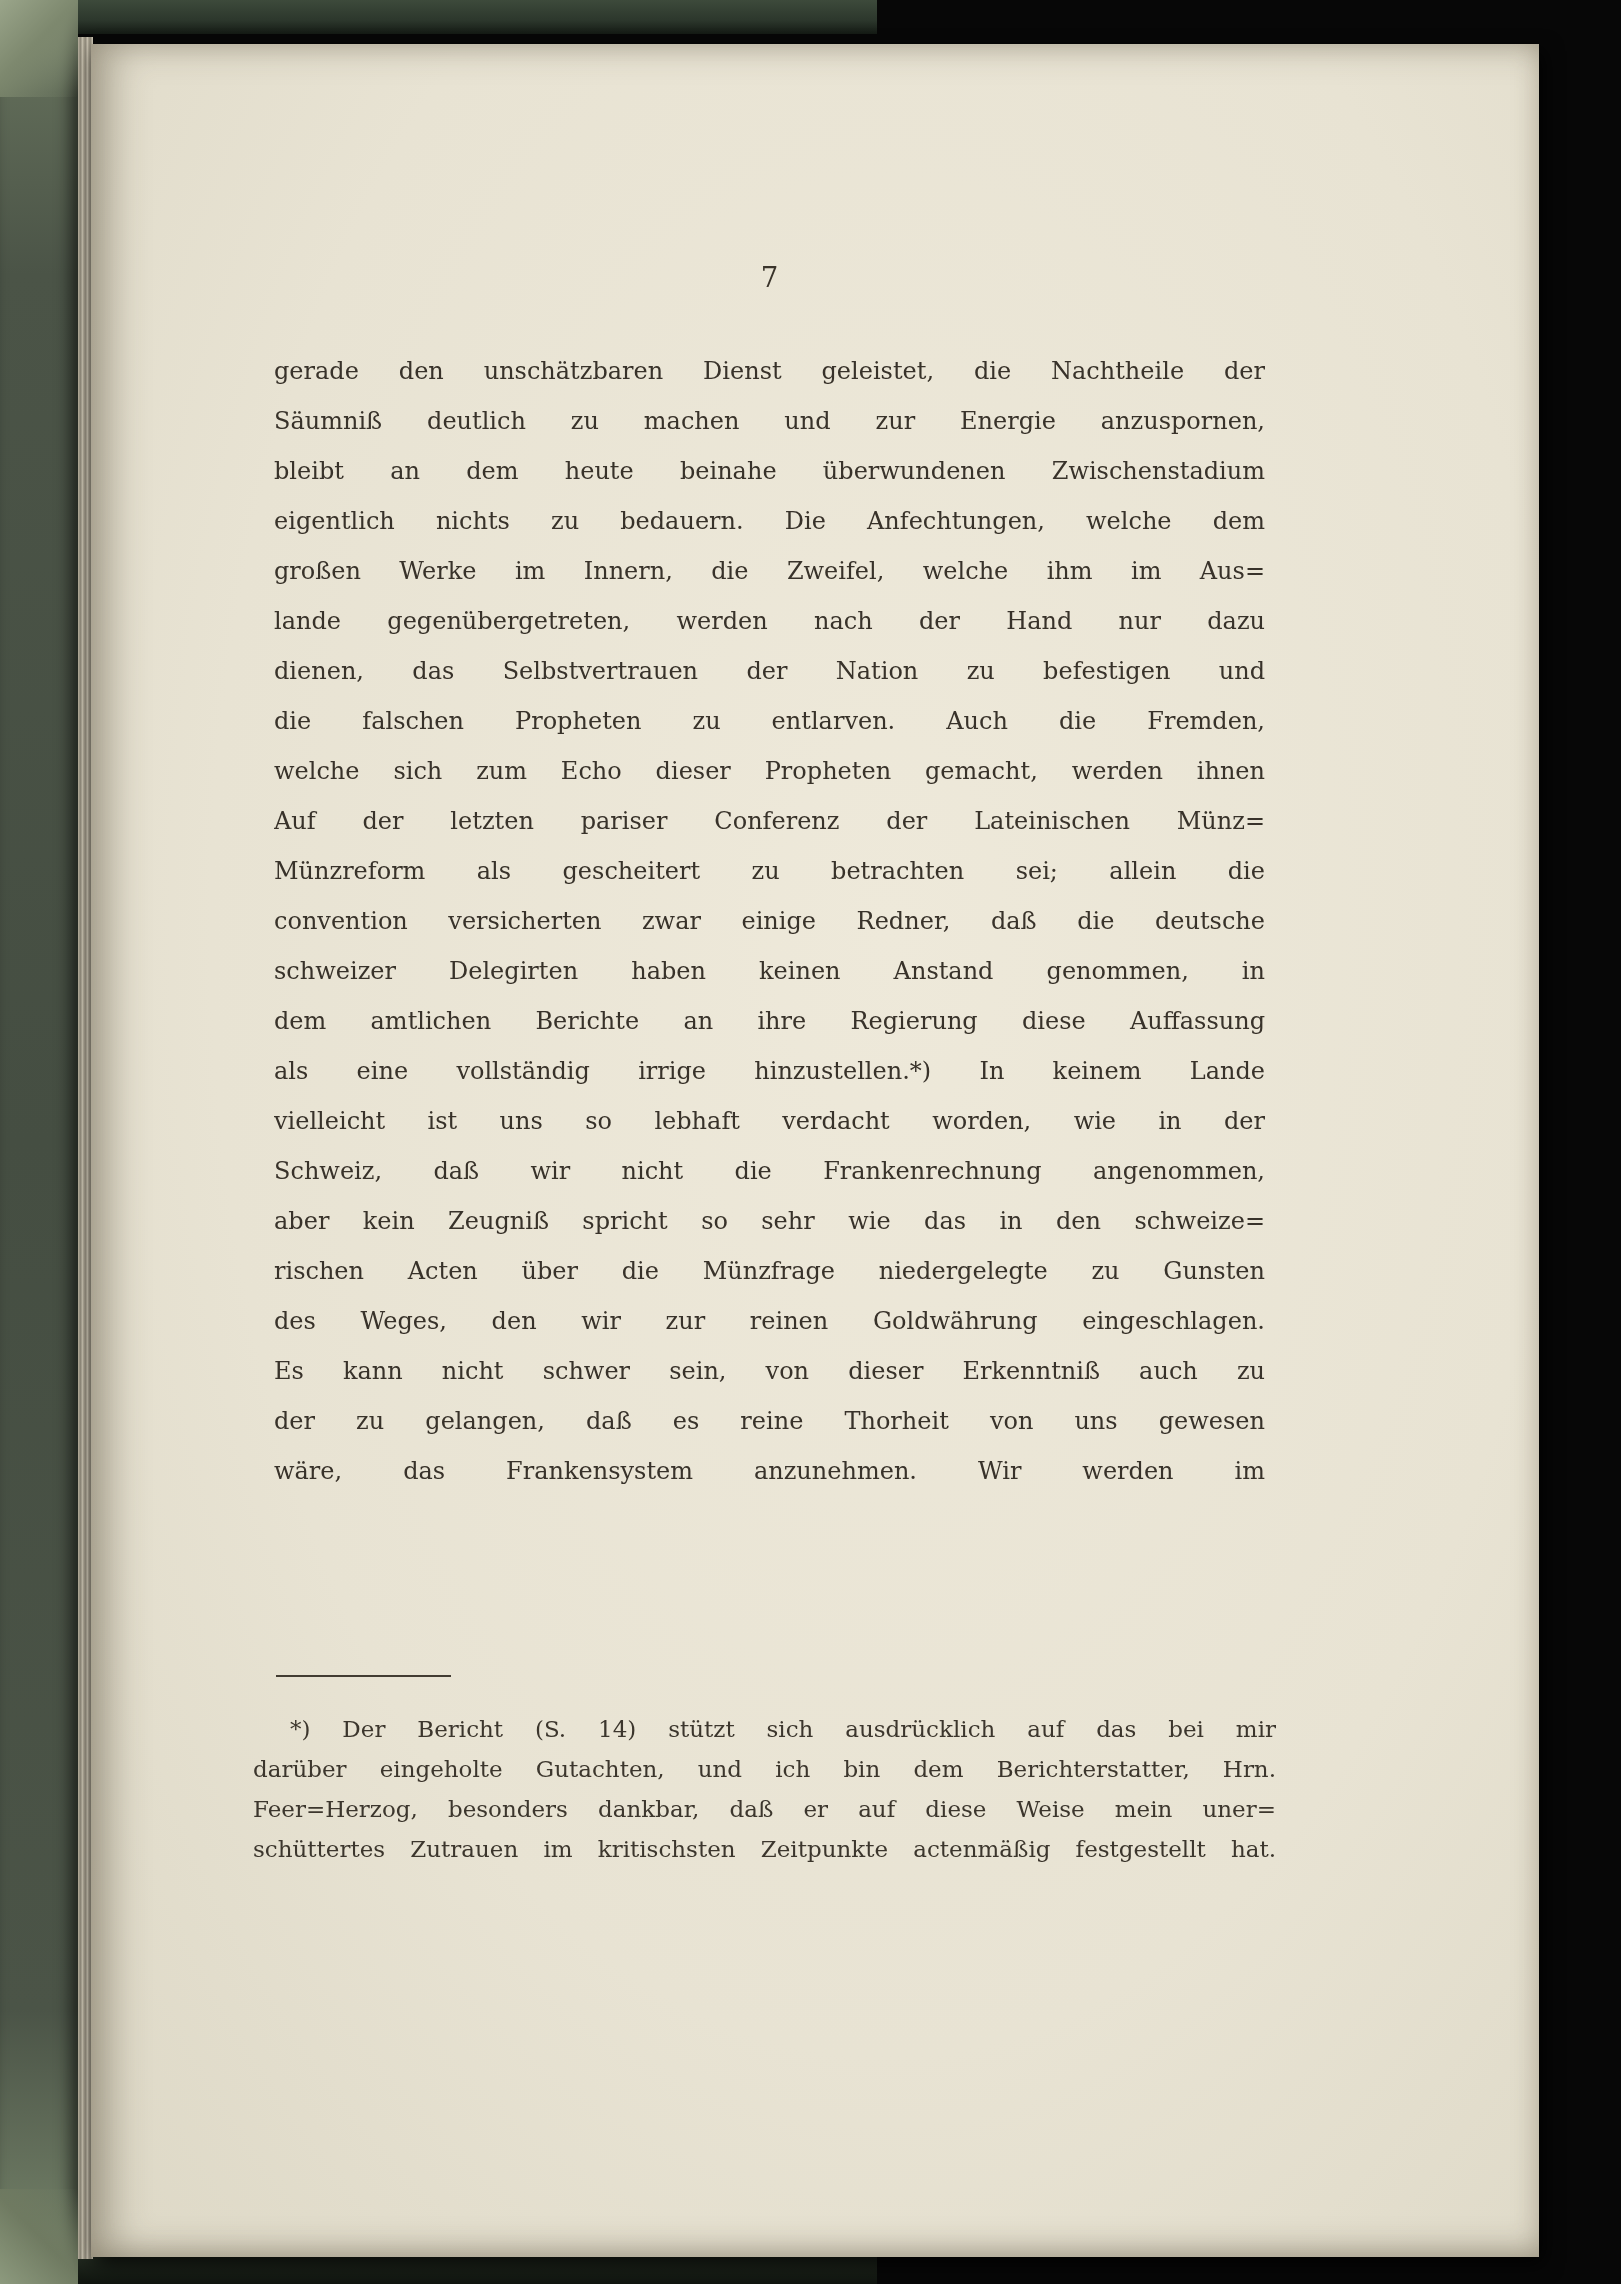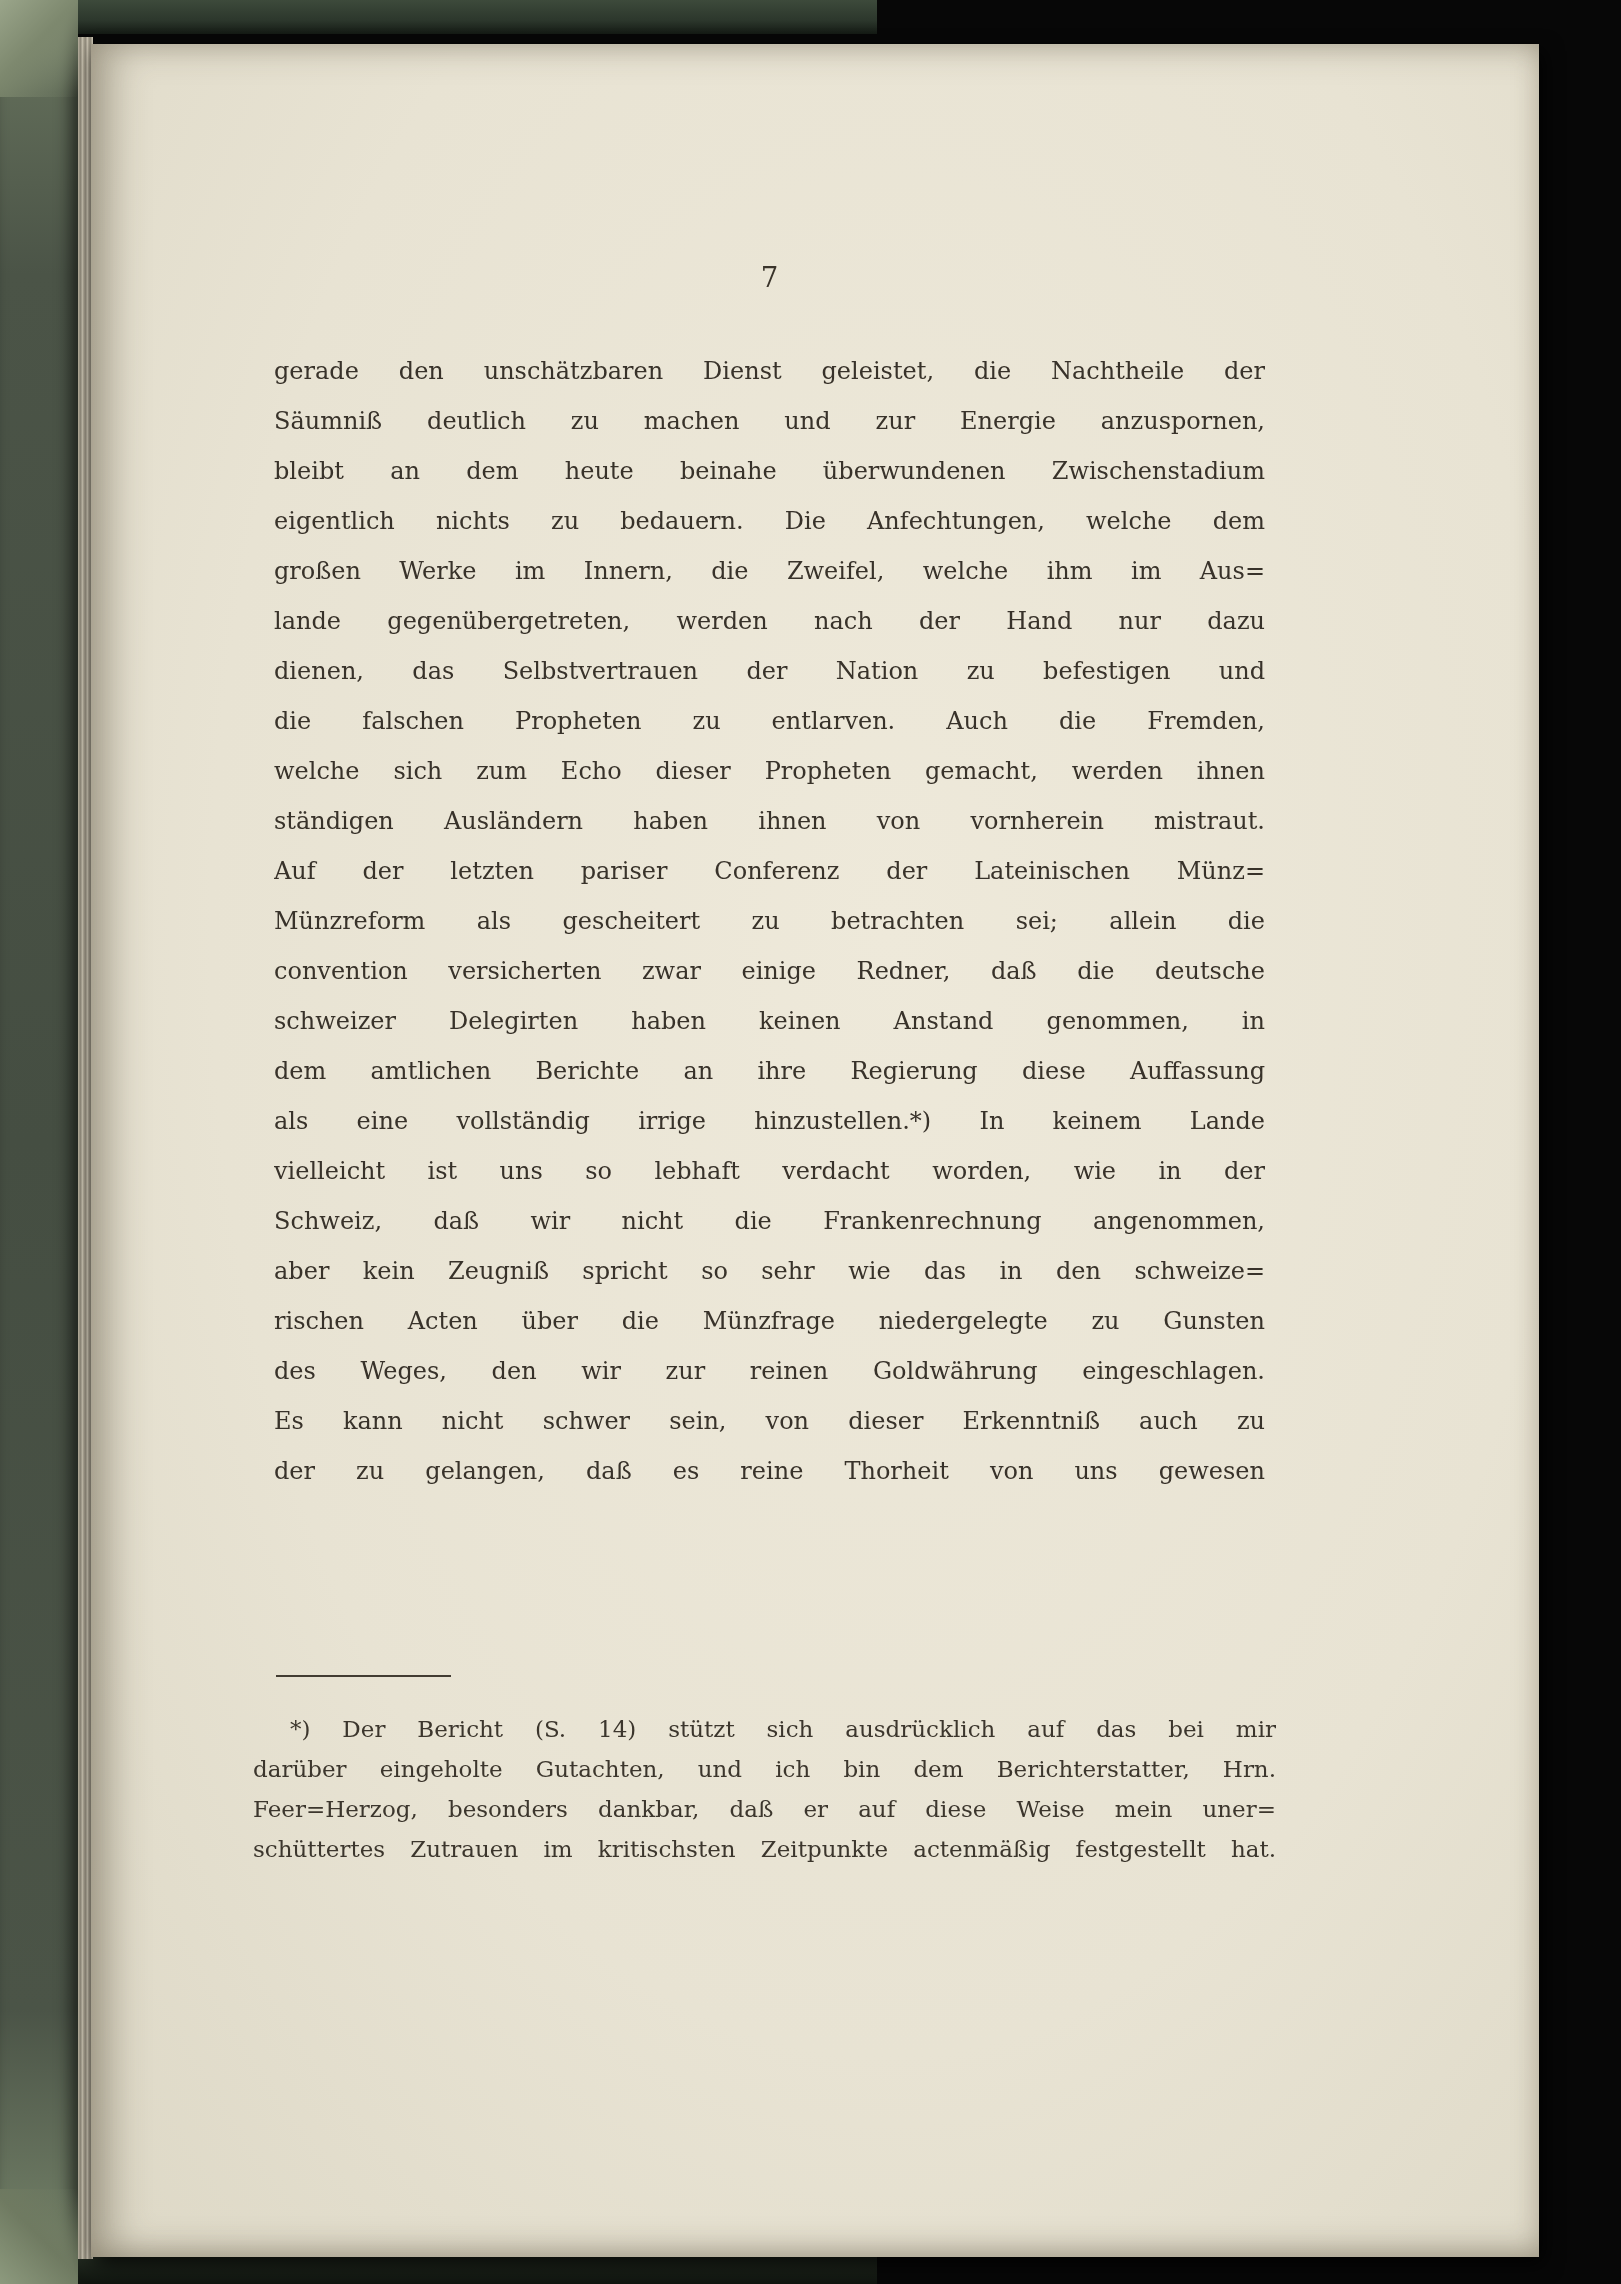--- a/index.html
+++ b/index.html
@@ -137,34 +137,34 @@
     <div class="body-text">
       <div class="line">gerade den unschätzbaren Dienst geleistet, die Nachtheile der</div>
       <div class="line">Säumniß deutlich zu machen und zur Energie anzuspornen,</div>
       <div class="line">bleibt an dem heute beinahe überwundenen Zwischenstadium</div>
       <div class="line">eigentlich nichts zu bedauern. Die Anfechtungen, welche dem</div>
       <div class="line">großen Werke im Innern, die Zweifel, welche ihm im Aus=</div>
       <div class="line">lande gegenübergetreten, werden nach der Hand nur dazu</div>
       <div class="line">dienen, das Selbstvertrauen der Nation zu befestigen und</div>
       <div class="line">die falschen Propheten zu entlarven.  Auch die Fremden,</div>
       <div class="line">welche sich zum Echo dieser Propheten gemacht, werden ihnen</div>
-      <div class="line">ständigen Ausländern haben ihnen von vornherein mistraut.</div>
       <div class="line">Auf der letzten pariser Conferenz der Lateinischen Münz=</div>
       <div class="line">Münzreform als gescheitert zu betrachten sei; allein die</div>
       <div class="line">convention versicherten zwar einige Redner, daß die deutsche</div>
       <div class="line">schweizer Delegirten haben keinen Anstand genommen, in</div>
       <div class="line">dem amtlichen Berichte an ihre Regierung diese Auffassung</div>
       <div class="line">als eine vollständig irrige hinzustellen.*)  In keinem Lande</div>
       <div class="line">vielleicht ist uns so lebhaft verdacht worden, wie in der</div>
       <div class="line">Schweiz, daß wir nicht die Frankenrechnung angenommen,</div>
       <div class="line">aber kein Zeugniß spricht so sehr wie das in den schweize=</div>
       <div class="line">rischen Acten über die Münzfrage niedergelegte zu Gunsten</div>
       <div class="line">des Weges, den wir zur reinen Goldwährung eingeschlagen.</div>
       <div class="line">Es kann nicht schwer sein, von dieser Erkenntniß auch zu</div>
       <div class="line">der zu gelangen, daß es reine Thorheit von uns gewesen</div>
+      <div class="line">wäre, das Frankensystem anzunehmen.  Wir werden im</div>
     </div>
 
     <div class="footnote-rule"></div>
 
     <div class="footnote">
       <div class="fline indent">*) Der Bericht (S. 14) stützt sich ausdrücklich auf das bei mir</div>
       <div class="fline">darüber eingeholte Gutachten, und ich bin dem Berichterstatter, Hrn.</div>
       <div class="fline">Feer=Herzog, besonders dankbar, daß er auf diese Weise mein uner=</div>
       <div class="fline">schüttertes Zutrauen im kritischsten Zeitpunkte actenmäßig festgestellt hat.</div>
     </div>

